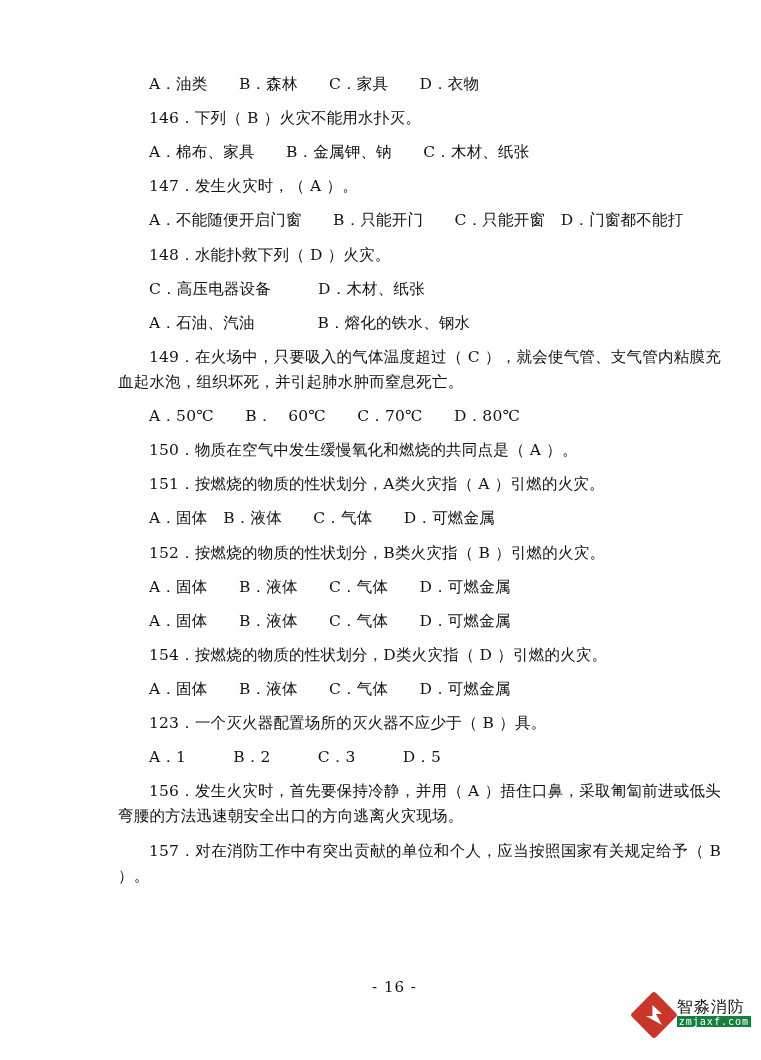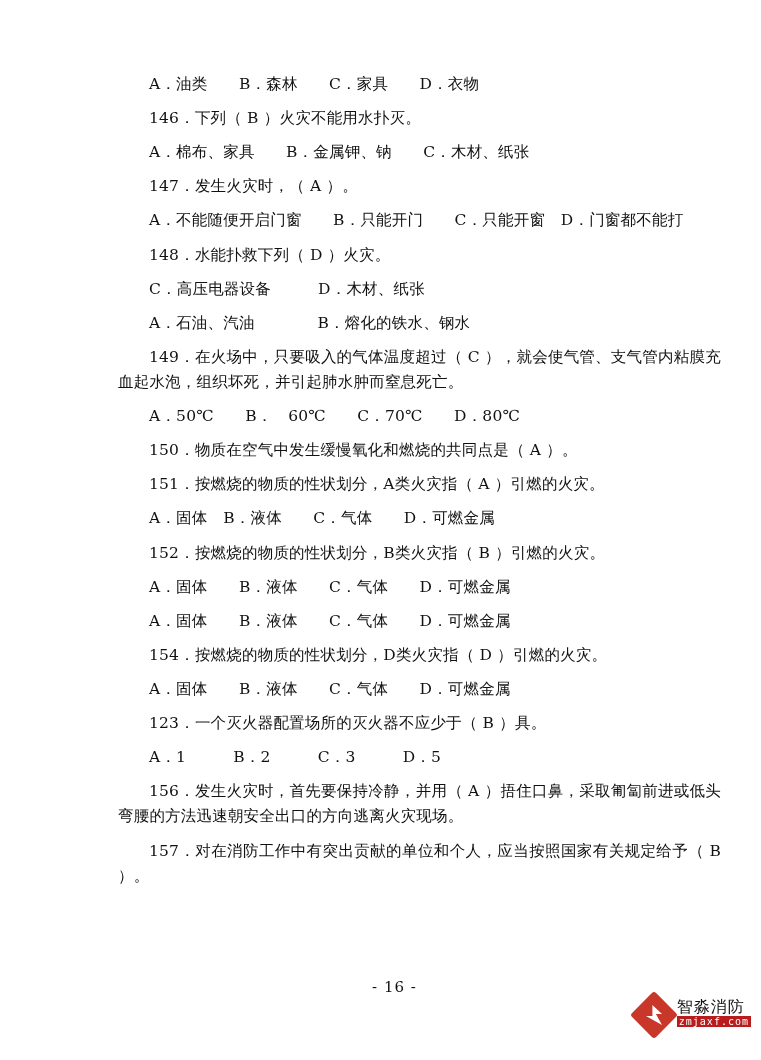--- a/index.html
+++ b/index.html
@@ -85,21 +85,21 @@
   }
   .wm-title {
     font-size: 16px;
     color: #111111;
     font-family: "DejaVu Sans", "Liberation Sans", sans-serif;
     letter-spacing: 1px;
   }
   .wm-sub {
     font-size: 10px;
     color: #ffffff;
-    background: #b91c1c;
+    background: #15803d;
     font-family: "DejaVu Sans Mono", "Liberation Mono", monospace;
     letter-spacing: 1px;
     padding: 0 2px;
   }
 </style>
 </head>
 <body>
 
 <div class="page">
   <div class="content">

